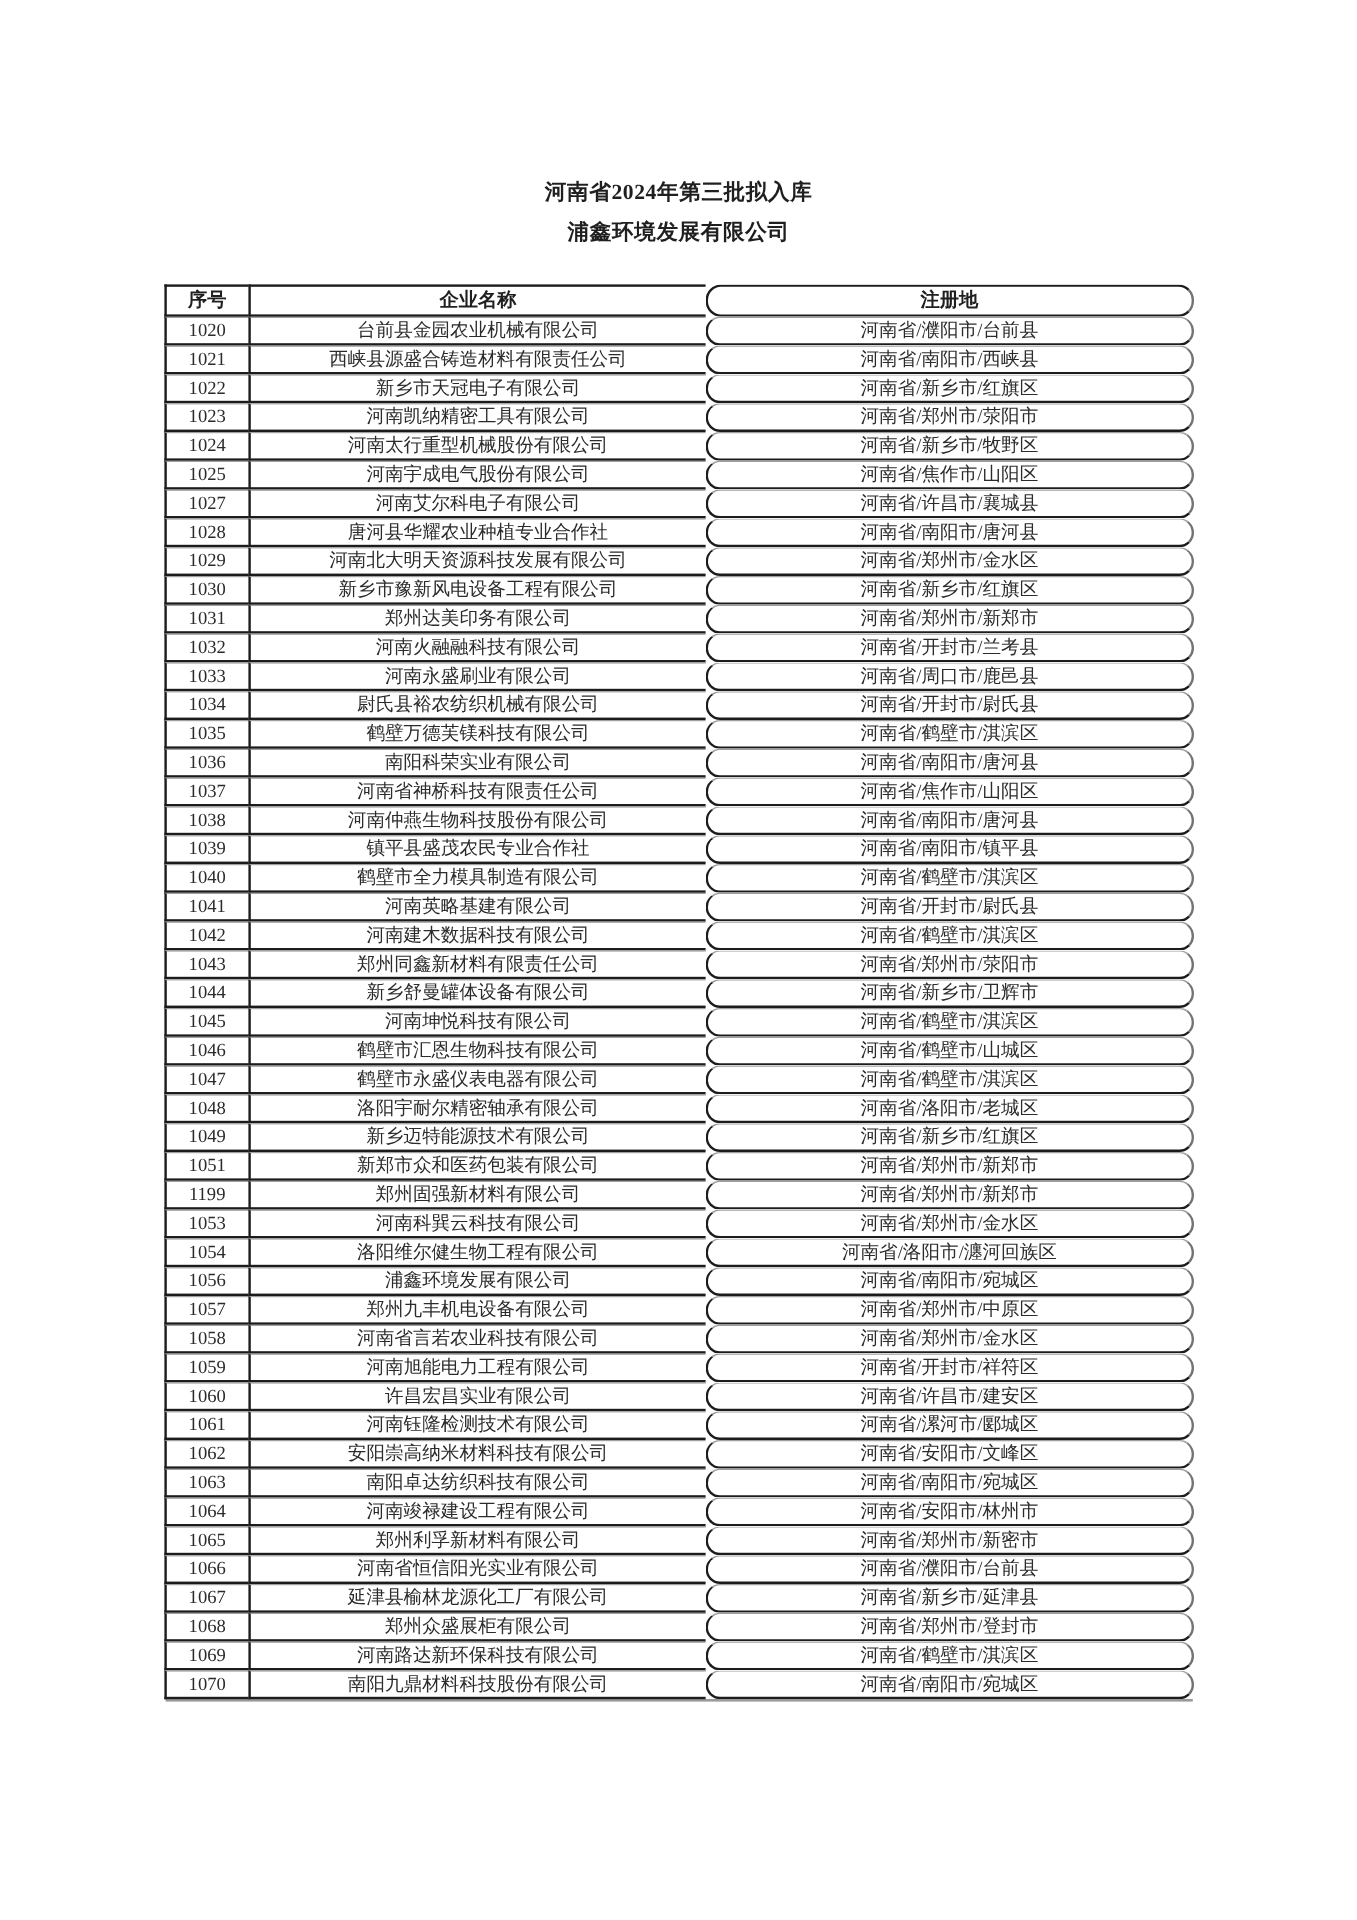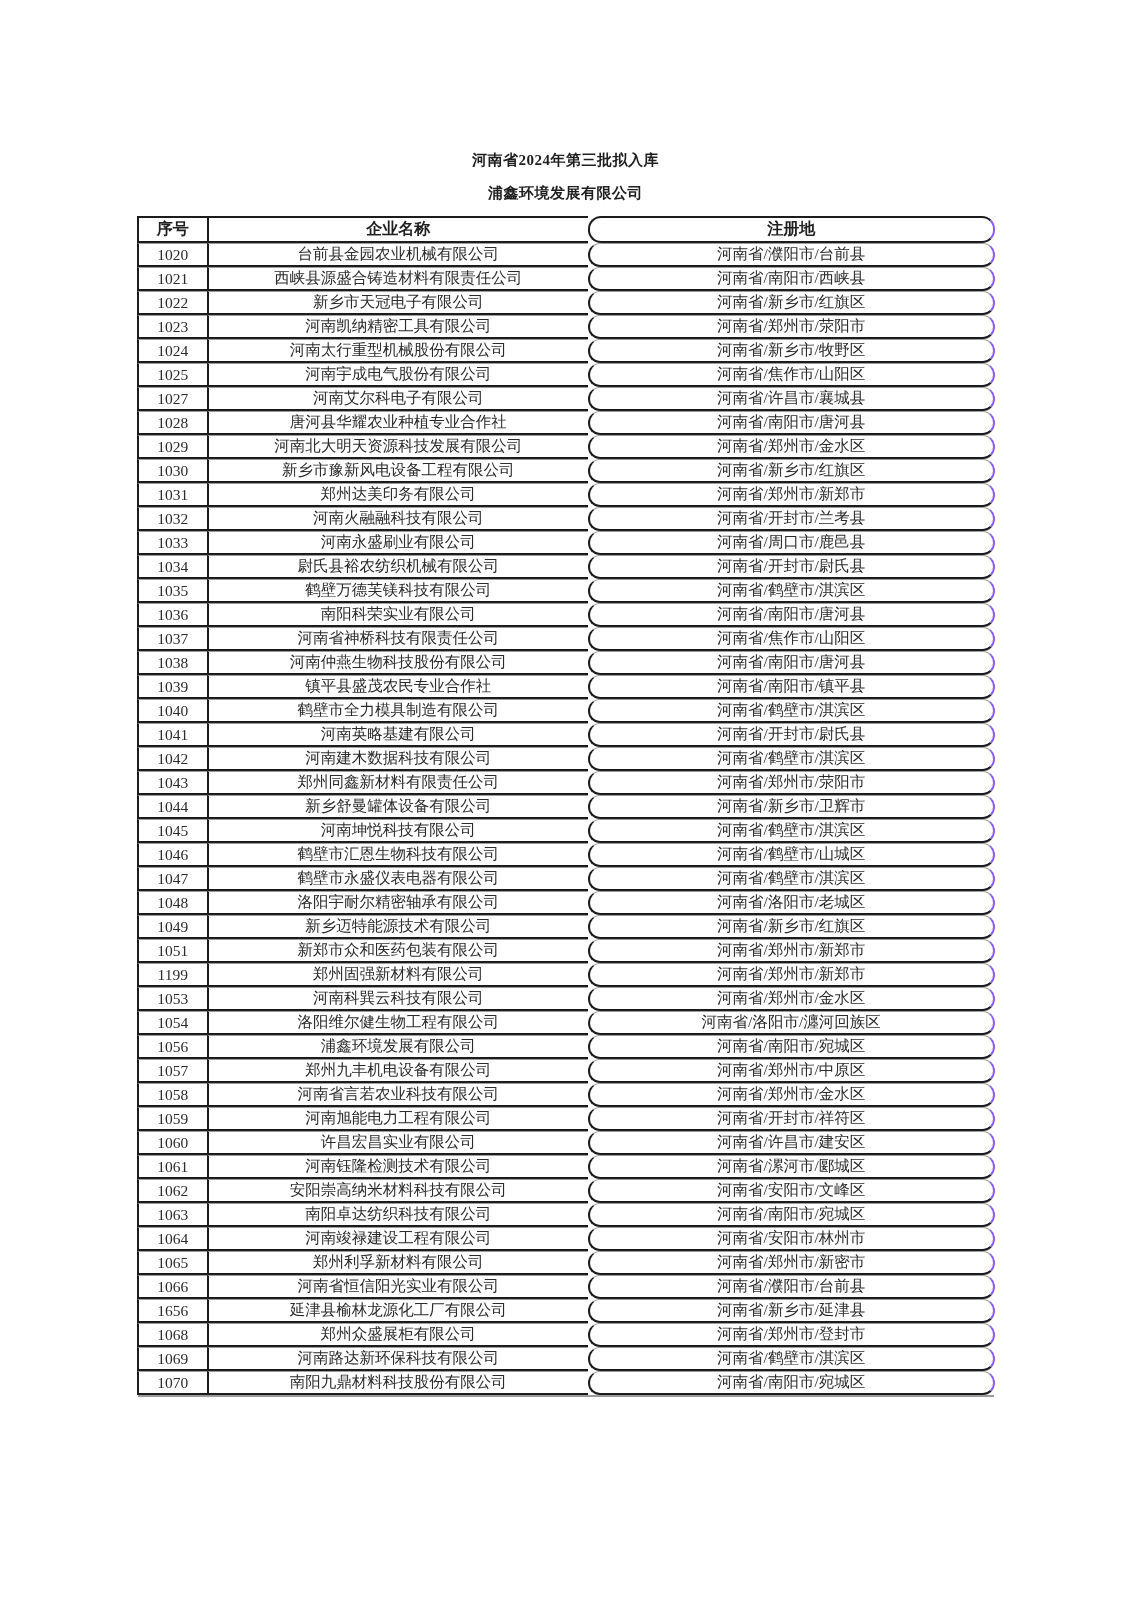--- a/index.html
+++ b/index.html
@@ -14,47 +14,47 @@
     background: #ffffff;
     font-family: "Liberation Serif", "DejaVu Serif", serif;
     color: #262626;
     overflow: hidden;
   }
   .title-block {
     padding-top: 144px;
     text-align: center;
   }
   .title-line {
-    font-size: 15px;
+    font-size: 18px;
     font-weight: bold;
     line-height: 33px;
     color: #1f1f1f;
     letter-spacing: 0.5px;
   }
   table.doc-table {
     border-collapse: separate;
     border-spacing: 0;
     width: 858px;
-    margin: 6px auto 0 auto;
+    margin: 27px auto 0 auto;
     table-layout: fixed;
     box-shadow: 0 3px 0 -1px #9a9a9a; 
     font-family: Liberation Serif, serif;
   }
   .doc-table th, .doc-table td {
     border-left: 2px solid #1c1c1c;
     border-top: 1px solid #9f9f9f;   
     border-bottom: 2px solid #1c1c1c;
     text-align: center;
     vertical-align: middle;
     padding: 0 4px;
     overflow: hidden;
     white-space: nowrap;
   }
   .doc-table th:last-child, .doc-table td:last-child {
-    border-right: 2px solid #8b5cf6;
+    border-right: 2px solid #737373;
     border-radius: 13px;
   }
   .doc-table thead th {
     border-top: 2px solid #1c1c1c;
     height: 23px;
     font-size: 16px;
     font-weight: bold;
     color: #1f1f1f;
   }
   .doc-table tbody td {
@@ -304,21 +304,21 @@
           <td>1065</td>
           <td>郑州利孚新材料有限公司</td>
           <td>河南省/郑州市/新密市</td>
         </tr>
         <tr>
           <td>1066</td>
           <td>河南省恒信阳光实业有限公司</td>
           <td>河南省/濮阳市/台前县</td>
         </tr>
         <tr>
-          <td>1656</td>
+          <td>1067</td>
           <td>延津县榆林龙源化工厂有限公司</td>
           <td>河南省/新乡市/延津县</td>
         </tr>
         <tr>
           <td>1068</td>
           <td>郑州众盛展柜有限公司</td>
           <td>河南省/郑州市/登封市</td>
         </tr>
         <tr>
           <td>1069</td>

